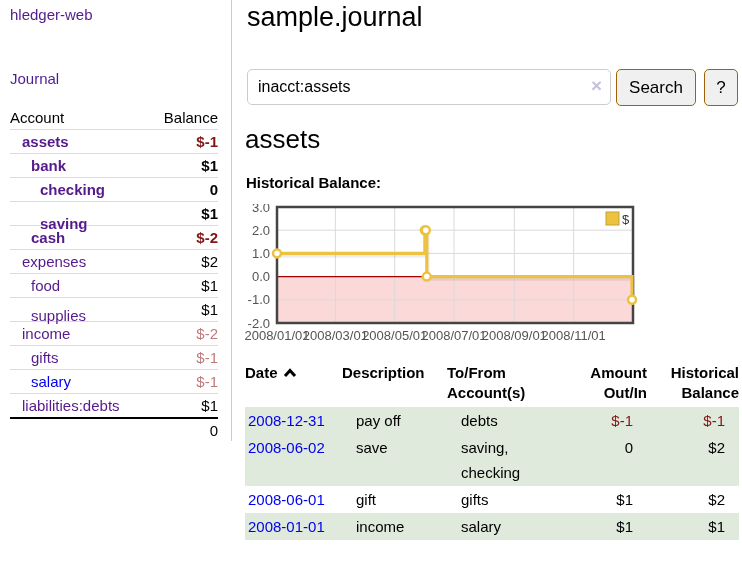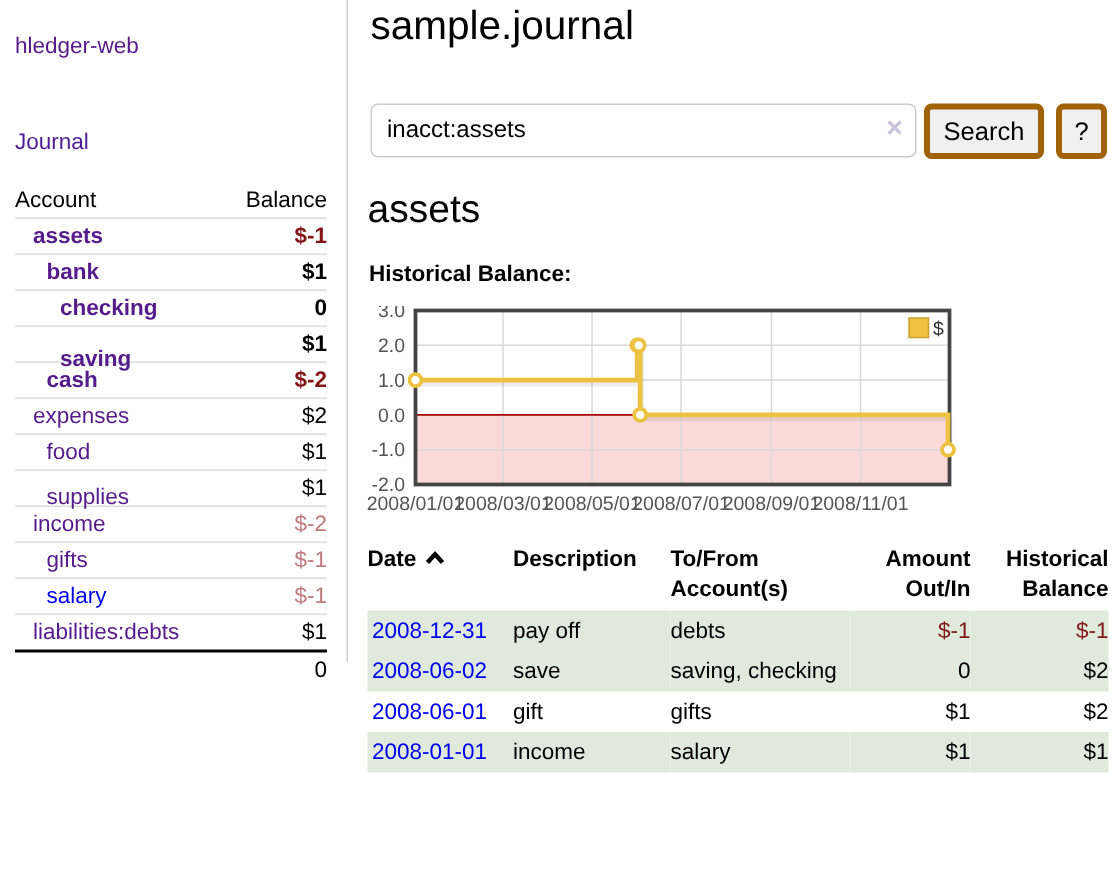--- a/index.html
+++ b/index.html
@@ -1,21 +1,21 @@
 <!DOCTYPE html>
 <html><head>
 <meta charset="utf-8">
 <style>
   * { box-sizing: border-box; margin: 0; padding: 0; }
   html,body { background:#fff; }
   body { font-family: "Liberation Sans", sans-serif; color:#000; }
   #app { position:relative; width:742px; height:582px; background:#fff; overflow:hidden; }
 
   
-  #sidebar { position:absolute; left:0; top:16px; width:231px; height:472px; }
+  #sidebar { position:absolute; left:0; top:0; width:231px; height:472px; }
   #divider { position:absolute; left:231px; top:0; width:1px; height:441px; background:#ccc; }
   .brand { position:absolute; left:10px; top:6px; font-size:15px; color:#551a8b; text-decoration:none; cursor:pointer; }
   .nav-journal { position:absolute; left:10px; top:70px; font-size:15px; color:#4c1d95; text-decoration:none; cursor:pointer; }
   .accounts { position:absolute; left:10px; top:105px; width:208px; font-size:15px; }
   .side-head { display:flex; justify-content:space-between; height:24px; align-items:center; }
   .side-row { display:flex; justify-content:space-between; align-items:center; height:24px; border-top:1px solid #ddd; }
   .side-row .acct { text-decoration:none; color:#551a8b; white-space:nowrap; }
   .side-row .acct.unvisited { color:#0000ee; }
   .side-row.emph .acct, .side-row.emph .bal { font-weight:bold; }
   .bal { color:#000; }
@@ -23,32 +23,32 @@
   .bal.neg-muted { color:#bf797c; }
   .side-total { display:flex; justify-content:flex-end; align-items:center; height:24px; border-top:2px solid #000; }
 
   
   #main { position:absolute; left:244px; top:0; width:498px; height:582px; }
   h1 { position:absolute; left:3px; top:2px; font-size:27px; font-weight:400; letter-spacing:0; }
   .searchrow { position:absolute; left:0; top:69px; width:498px; height:37px; }
   .searchbox { position:absolute; left:3px; top:0; width:364px; height:44px; }
   #search-input { width:364px; height:36px; border:1px solid #ccc; border-radius:5px; font-family:"Liberation Sans",sans-serif; font-size:16px; padding:0 30px 0 10px; color:#000; outline:none; }
   .clear { position:absolute; right:9px; top:6px; font-size:19px; font-weight:bold; color:#c9c0dc; cursor:pointer; line-height:22px; }
-  .btn { position:absolute; top:0; height:37px; background:#f0f0f0; border:4px solid #a16207; border-radius:5px; font-family:"Liberation Sans",sans-serif; font-size:17px; color:#000; cursor:pointer; }
+  .btn { position:absolute; top:0; height:37px; background:#f0f0f0; border:1px solid #a16207; border-radius:5px; font-family:"Liberation Sans",sans-serif; font-size:17px; color:#000; cursor:pointer; }
   .search-btn { left:372px; width:80px; }
   .help-btn { left:460px; width:34px; }
   h2 { position:absolute; left:1px; top:124px; font-size:26px; font-weight:400; }
   .chart-label { position:absolute; left:2px; top:174px; font-size:15px; font-weight:bold; }
   #chart { position:absolute; left:0; top:204px; width:500px; height:144px; }
 
   
   #register { position:absolute; left:1px; top:362px; width:494px; border-collapse:collapse; table-layout:fixed; font-size:15px; }
   #register th { font-weight:bold; text-align:left; vertical-align:top; padding:1px 0 4px 0; line-height:20px; }
   #register th.r, #register td.r { text-align:right; }
-  #register td { vertical-align:top; padding:1px 0; line-height:25px; }
+  #register td { vertical-align:top; padding:1px 14px; line-height:25px; }
   #register tr.hl td { background:#dfe9dc; }
   #register td.date-cell { padding-left:3px; }
   #register a.datelink { color:#0000ee; text-decoration:none; cursor:pointer; }
   #register .neg { color:#821515; }
   .sorticon { display:inline-block; vertical-align:baseline; margin-left:5px; }
 </style>
 </head>
 <body>
 
 <div id="app">

